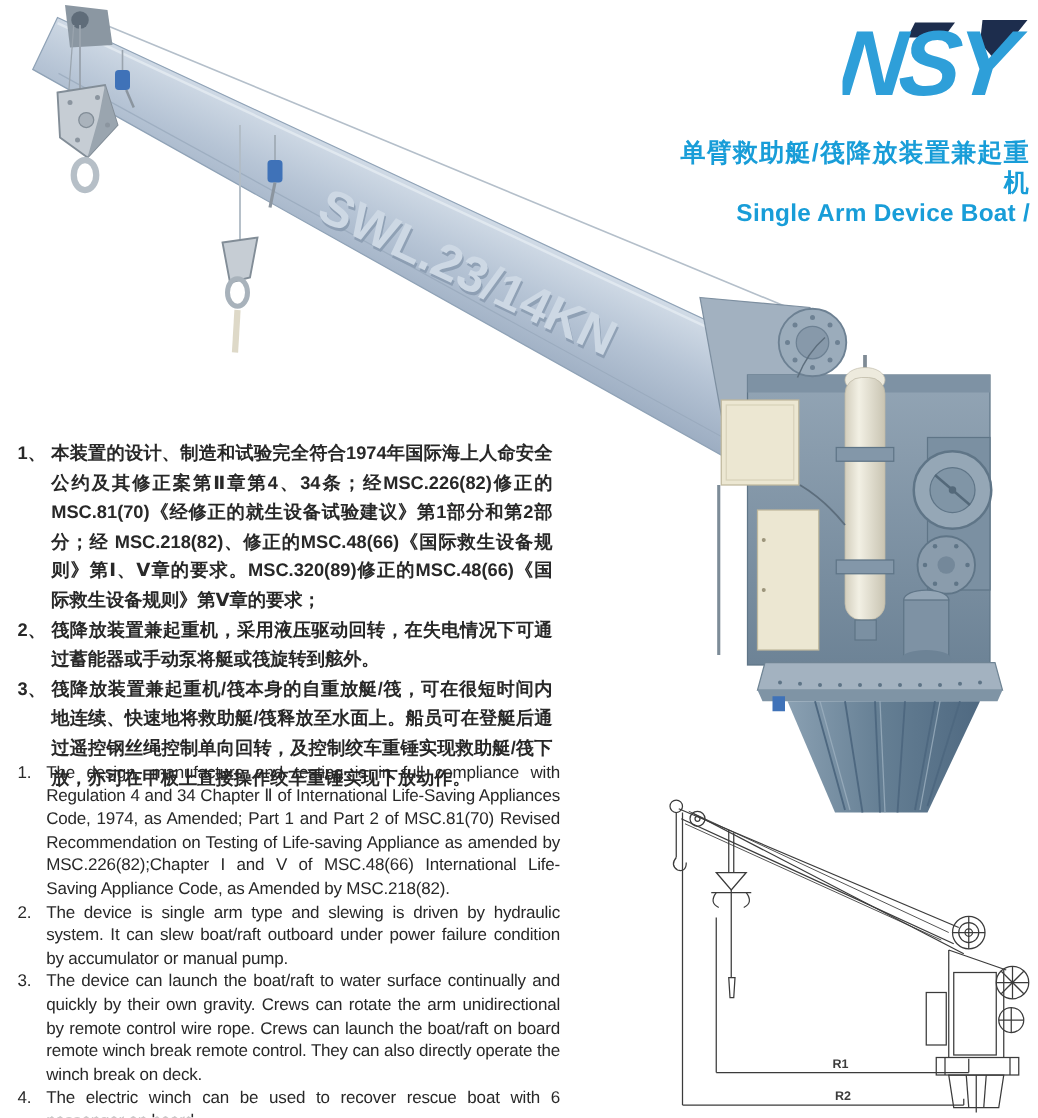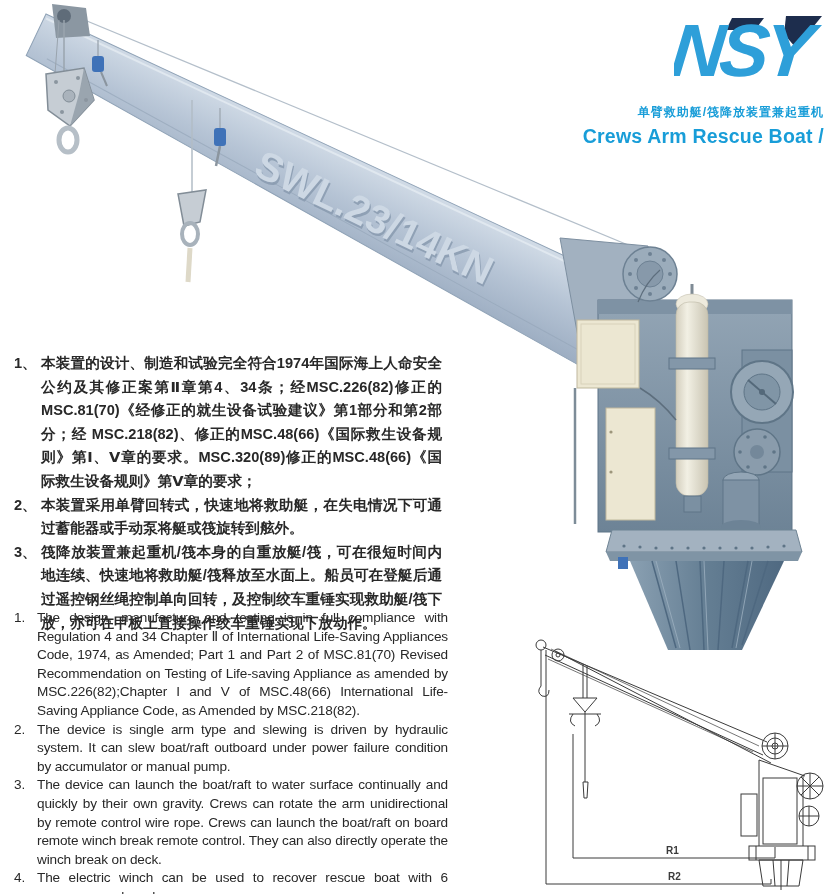--- a/index.html
+++ b/index.html
@@ -4,21 +4,21 @@
 <style>
   html,body{margin:0;padding:0;background:#ffffff;}
   #page{
     position:relative;width:830px;height:894px;background:#ffffff;overflow:hidden;
     font-family:"Liberation Sans","DejaVu Sans",sans-serif;color:#282828;
   }
   
   #brand{position:absolute;top:10px;right:6px;width:300px;text-align:right;}
   #logo{display:inline-block;}
   .title-cn{
-    margin-top:8px;font-size:12px;font-weight:bold;color:#189dd8;
+    margin-top:18px;font-size:20px;font-weight:bold;color:#189dd8;
     letter-spacing:1px;line-height:24px;
   }
   .title-en{
     font-size:19.5px;font-weight:bold;color:#189dd8;line-height:24.5px;
     letter-spacing:0.2px;
   }
   
   .textcol{position:absolute;left:14px;}
   #cn-block{top:352px;width:428px;font-size:14.6px;line-height:23.6px;font-weight:600;}
   #en-block{top:609px;width:434px;font-size:13.6px;line-height:18.6px;letter-spacing:-0.15px;}
@@ -178,31 +178,31 @@
     </g>
   </svg>
 
   <div id="brand">
     <svg id="logo" width="150" height="78" viewBox="0 0 150 78">
       <polygon points="58,8 90,8 81,20 52,20" fill="#1d2d4d"></polygon>
       <polygon points="112,6 148,6 122,38 110,24" fill="#1d2d4d"></polygon>
       <text x="2" y="66" font-size="74" font-weight="bold" font-style="italic" fill="#2e9fd9" letter-spacing="-5" transform="skewX(-6)">NSY</text>
     </svg>
     <div class="title-cn">单臂救助艇/筏降放装置兼起重机</div>
-    <div class="title-en">Crews Arm Rescue Boat /</div>
+    <div class="title-en">Single Arm Device Boat /</div>
   </div>
 
   <div id="cn-block" class="textcol">
     <div class="para">
       <span class="num">1、</span>
       <span>本装置的设计、制造和试验完全符合1974年国际海上人命安全公约及其修正案第Ⅱ章第4、34条；经MSC.226(82)修正的MSC.81(70)《经修正的就生设备试验建议》第1部分和第2部分；经 MSC.218(82)、修正的MSC.48(66)《国际救生设备规则》第Ⅰ、Ⅴ章的要求。MSC.320(89)修正的MSC.48(66)《国际救生设备规则》第Ⅴ章的要求；</span>
     </div>
     <div class="para">
       <span class="num">2、</span>
-      <span>本装置采用单臂回转式，快速地将救助艇，在失电情况下可通过蓄能器或手动泵将艇或筏旋转到舷外。</span>
+      <span>筏降放装置兼起重机，采用液压驱动回转，在失电情况下可通过蓄能器或手动泵将艇或筏旋转到舷外。</span>
     </div>
     <div class="para">
       <span class="num">3、</span>
       <span>筏降放装置兼起重机/筏本身的自重放艇/筏，可在很短时间内地连续、快速地将救助艇/筏释放至水面上。船员可在登艇后通过遥控钢丝绳控制单向回转，及控制绞车重锤实现救助艇/筏下放，亦可在甲板上直接操作绞车重锤实现下放动作。</span>
     </div>
   </div>
 
   <div id="en-block" class="textcol">
     <div class="para">
       <span class="num">1.</span>

